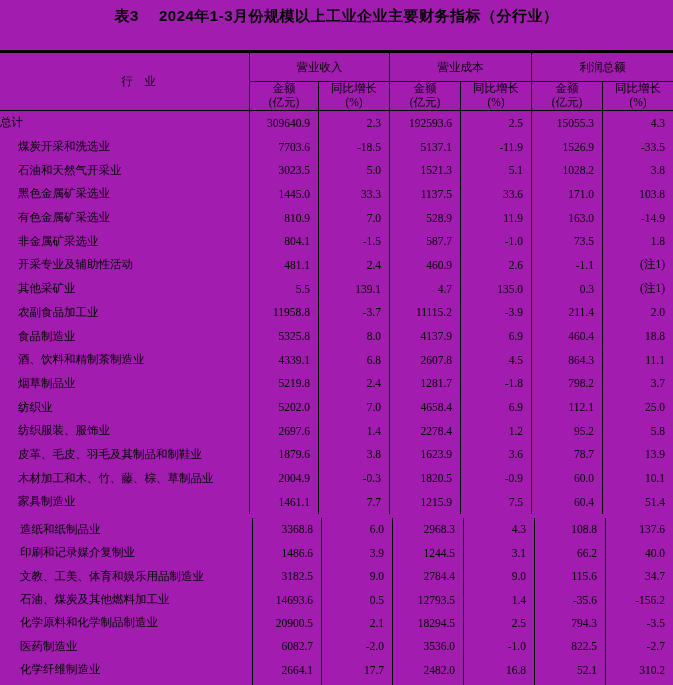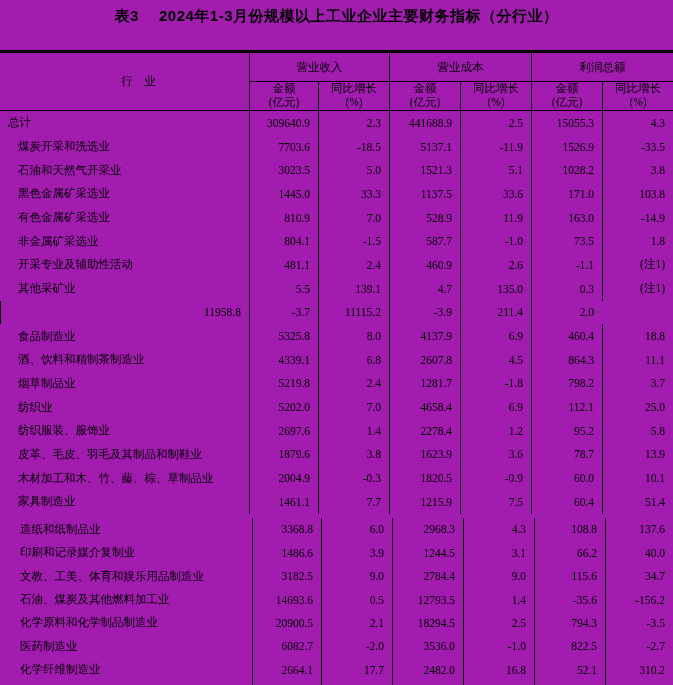--- a/index.html
+++ b/index.html
@@ -62,21 +62,20 @@
     display: grid;
     grid-template-columns: 249px 69px 71px 71px 71px 71px 71px;
     height: 23.7px;
   }
   .section-b .row, .filler-row {
     grid-template-columns: 252px 69px 71px 71px 71px 71px 68px;
     height: 23.4px;
   }
   .cell-label {
     display: flex; align-items: center;
-    padding-left: 8px;
     white-space: nowrap; overflow: hidden;
   }
   .row.indent .cell-label { padding-left: 18px; }
   .section-b .row.indent .cell-label { padding-left: 20px; }
   .cell-val {
     display: flex; align-items: center; justify-content: flex-end;
     padding-right: 8px;
     border-left: 1px solid #000;
     box-sizing: border-box;
     white-space: nowrap;
@@ -122,21 +121,21 @@
         <span>同比增长</span>
         <span>(%)</span>
       </div>
     </div>
 
     <div class="tbody section-a">
         <div class="row">
     <div class="cell-label">总计</div>
     <div class="cell-val">309640.9</div>
     <div class="cell-val">2.3</div>
-    <div class="cell-val">441688.9</div>
+    <div class="cell-val">192593.6</div>
     <div class="cell-val">2.5</div>
     <div class="cell-val">15055.3</div>
     <div class="cell-val">4.3</div>
   </div>
         <div class="row indent">
     <div class="cell-label">煤炭开采和洗选业</div>
     <div class="cell-val">7703.6</div>
     <div class="cell-val">-18.5</div>
     <div class="cell-val">5137.1</div>
     <div class="cell-val">-11.9</div>
@@ -191,20 +190,21 @@
         <div class="row indent">
     <div class="cell-label">其他采矿业</div>
     <div class="cell-val">5.5</div>
     <div class="cell-val">139.1</div>
     <div class="cell-val">4.7</div>
     <div class="cell-val">135.0</div>
     <div class="cell-val">0.3</div>
     <div class="cell-val">(注1)</div>
   </div>
         <div class="row indent">
+    <div class="cell-label">农副食品加工业</div>
     <div class="cell-val">11958.8</div>
     <div class="cell-val">-3.7</div>
     <div class="cell-val">11115.2</div>
     <div class="cell-val">-3.9</div>
     <div class="cell-val">211.4</div>
     <div class="cell-val">2.0</div>
   </div>
         <div class="row indent">
     <div class="cell-label">食品制造业</div>
     <div class="cell-val">5325.8</div>

